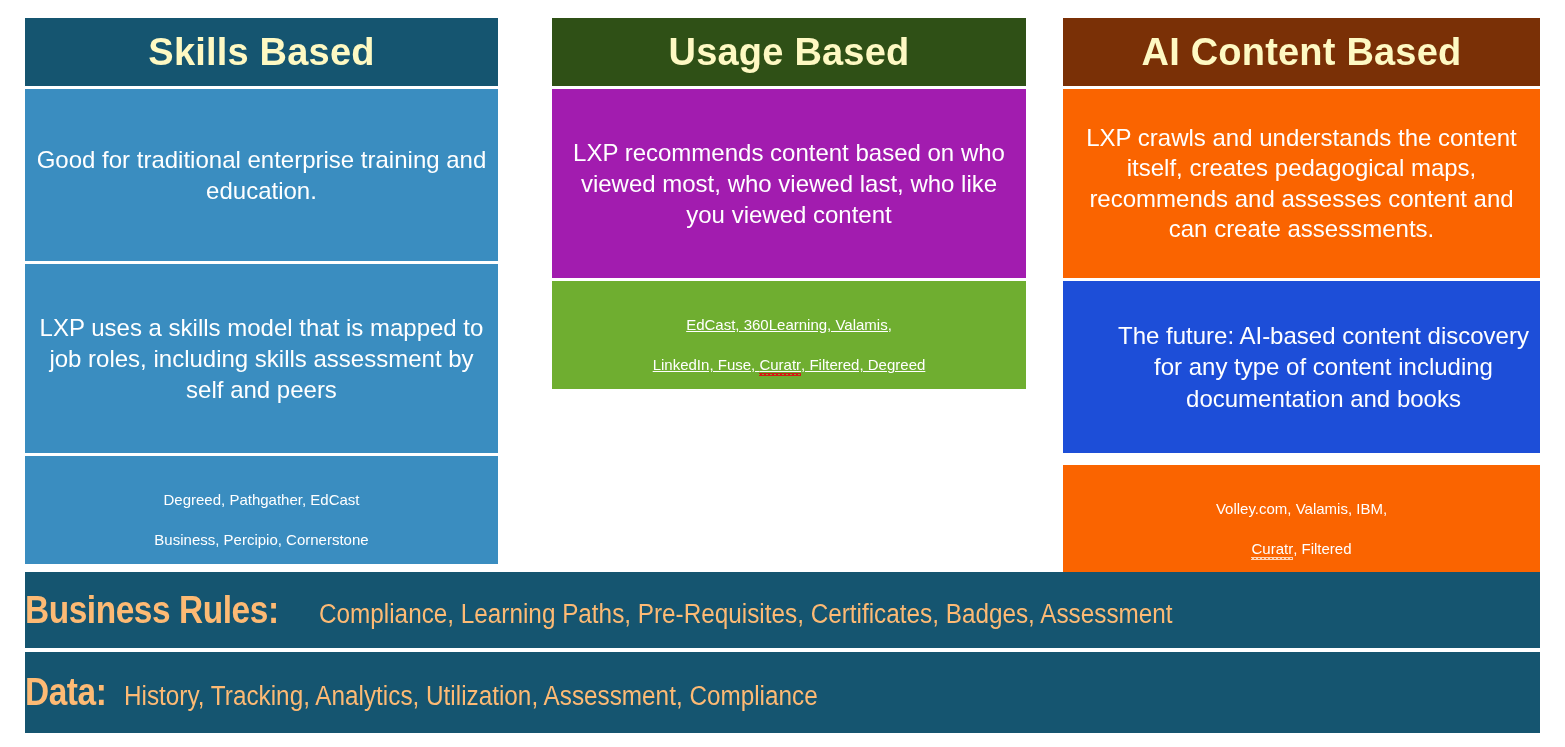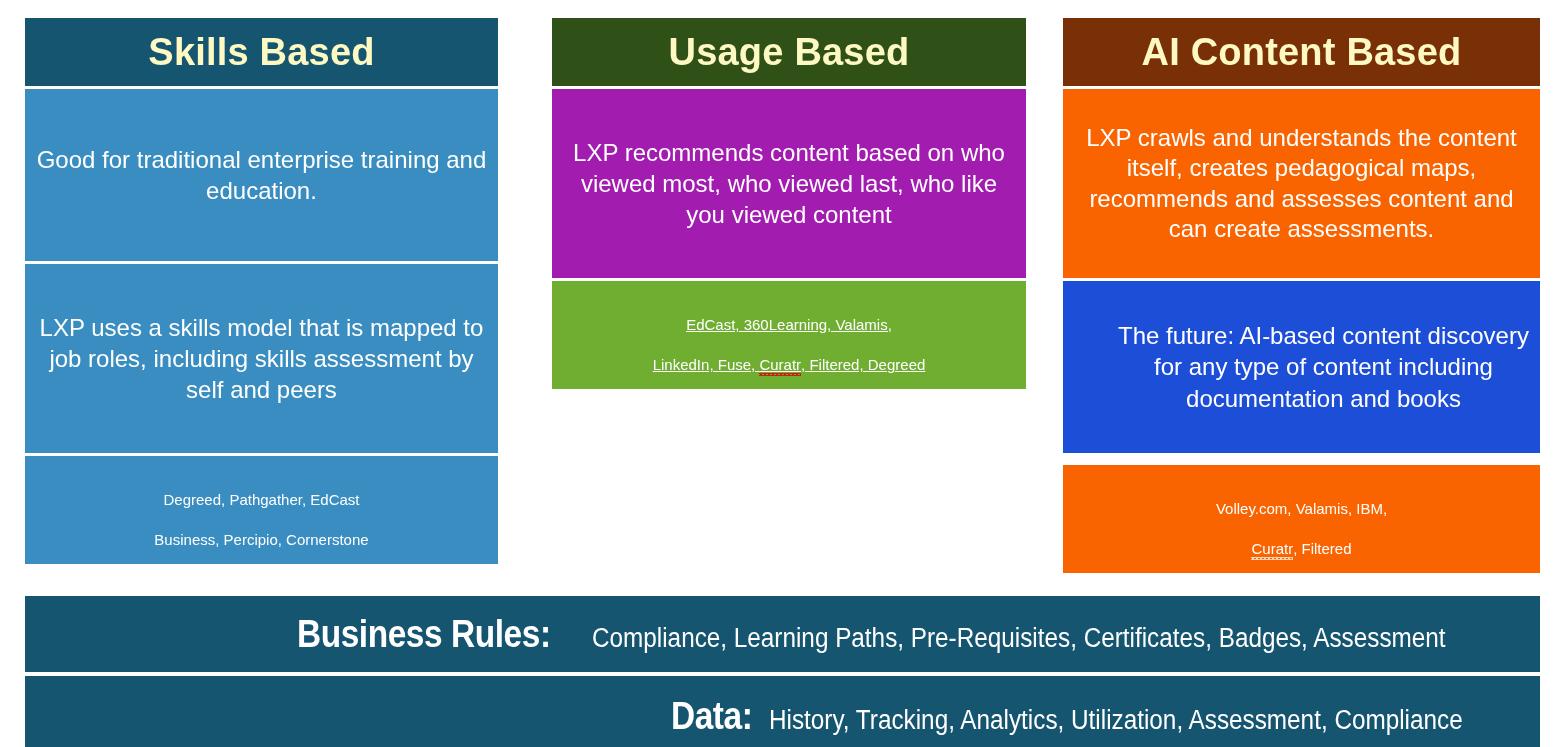--- a/index.html
+++ b/index.html
@@ -72,24 +72,23 @@
   
   #col-2 .cell.row-0 .cell-text { line-height: 1.27; }
 
   
   .bar {
     position: absolute;
     left: 25px;
     width: 1515px;
     display: flex;
     align-items: center;
-    justify-content: flex-end;
-    color: #ffffff;
+    justify-content: flex-start;
+    color: #fdba74;
     box-sizing: border-box;
-    margin-top: 24px;
   }
   #bar-business { top: 572px; height: 76px; }
   #bar-data     { top: 652px; height: 81px; }
 
   .bar-inner {
     display: flex;
     align-items: baseline;
     justify-content: center;
     white-space: nowrap;
   }

